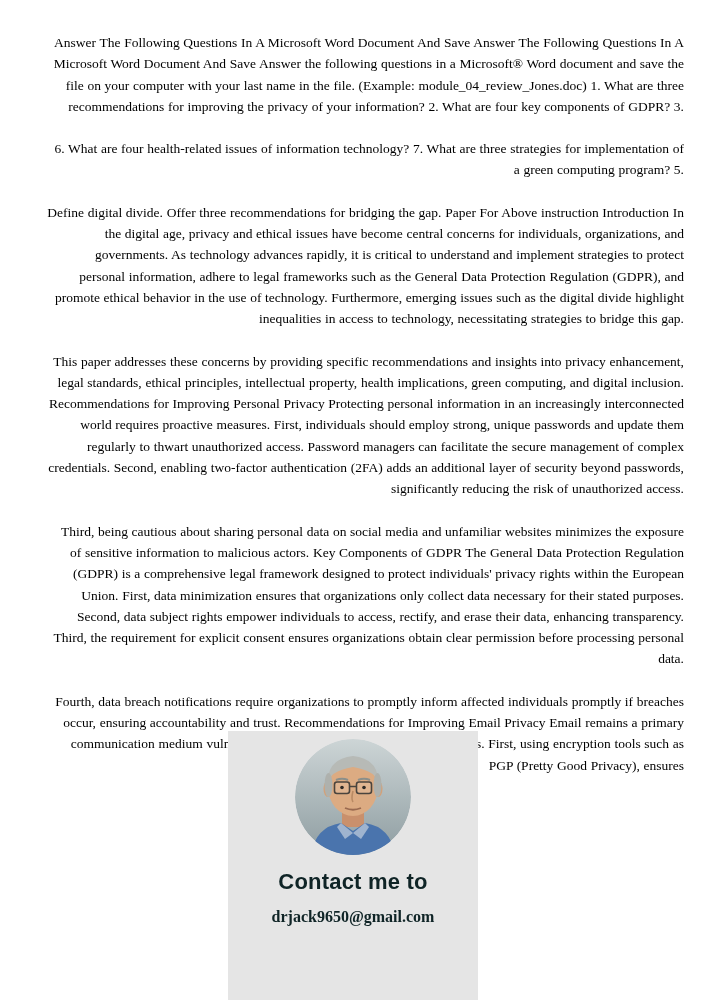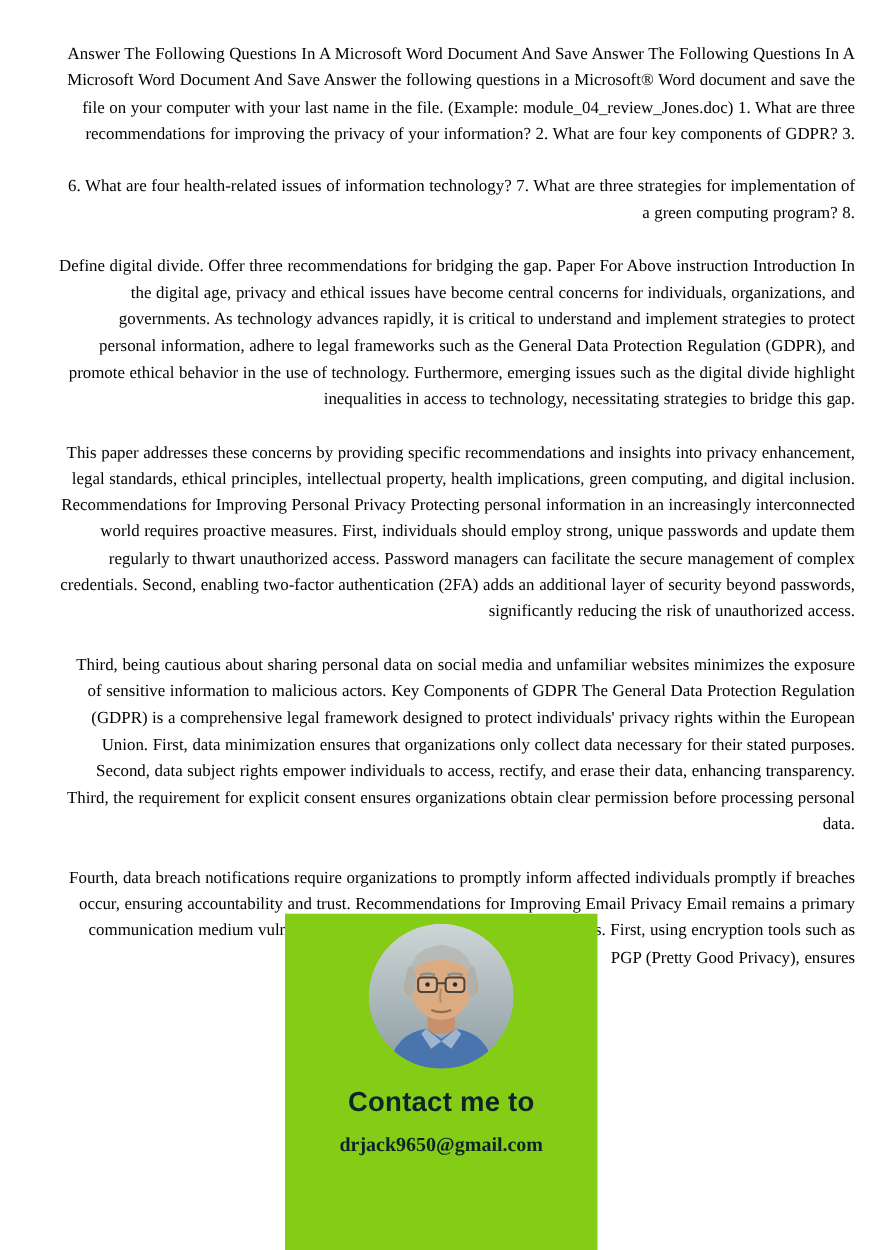--- a/index.html
+++ b/index.html
@@ -60,28 +60,28 @@
     font-size: 16px;
     line-height: 24px;
     margin-top: 9px;
   }
 </style>
 </head>
 <body>
 
 <div class="doc">
     <p>Answer The Following Questions In A Microsoft Word Document And Save Answer The Following Questions In A Microsoft Word Document And Save Answer the following questions in a Microsoft® Word document and save the file on your computer with your last name in the file. (Example: module_04_review_Jones.doc) 1. What are three recommendations for improving the privacy of your information? 2. What are four key components of GDPR? 3.</p>
-    <p>6. What are four health-related issues of information technology? 7. What are three strategies for implementation of a green computing program? 8.</p>
+    <p>6. What are four health-related issues of information technology? 7. What are three strategies for implementation of a green computing program? 5.</p>
     <p>Define digital divide. Offer three recommendations for bridging the gap. Paper For Above instruction Introduction In the digital age, privacy and ethical issues have become central concerns for individuals, organizations, and governments. As technology advances rapidly, it is critical to understand and implement strategies to protect personal information, adhere to legal frameworks such as the General Data Protection Regulation (GDPR), and promote ethical behavior in the use of technology. Furthermore, emerging issues such as the digital divide highlight inequalities in access to technology, necessitating strategies to bridge this gap.</p>
     <p>This paper addresses these concerns by providing specific recommendations and insights into privacy enhancement, legal standards, ethical principles, intellectual property, health implications, green computing, and digital inclusion. Recommendations for Improving Personal Privacy Protecting personal information in an increasingly interconnected world requires proactive measures. First, individuals should employ strong, unique passwords and update them regularly to thwart unauthorized access. Password managers can facilitate the secure management of complex credentials. Second, enabling two-factor authentication (2FA) adds an additional layer of security beyond passwords, significantly reducing the risk of unauthorized access.</p>
     <p>Third, being cautious about sharing personal data on social media and unfamiliar websites minimizes the exposure of sensitive information to malicious actors. Key Components of GDPR The General Data Protection Regulation (GDPR) is a comprehensive legal framework designed to protect individuals' privacy rights within the European Union. First, data minimization ensures that organizations only collect data necessary for their stated purposes. Second, data subject rights empower individuals to access, rectify, and erase their data, enhancing transparency. Third, the requirement for explicit consent ensures organizations obtain clear permission before processing personal data.</p>
     <p>Fourth, data breach notifications require organizations to promptly inform affected individuals promptly if breaches occur, ensuring accountability and trust. Recommendations for Improving Email Privacy Email remains a primary communication medium vulnerable to interception and unauthorized access. First, using encryption tools such as PGP (Pretty Good Privacy), ensures</p>
   </div>
 
-<div class="overlay" style="background: #84cc16; color: rgb(15, 36, 38);">
+<div class="overlay" style="background: #e5e5e5; color: rgb(15, 36, 38);">
   <div class="avatar">
     <svg width="116" height="116" viewBox="0 0 116 116" xmlns="http://www.w3.org/2000/svg">
       <defs>
         <linearGradient id="bg" x1="0" y1="0" x2="0" y2="1">
           <stop offset="0" stop-color="#cdd5d6"></stop>
           <stop offset="1" stop-color="#8e9da1"></stop>
         </linearGradient>
       </defs>
       <circle cx="58" cy="58" r="58" fill="url(#bg)"></circle>
 

